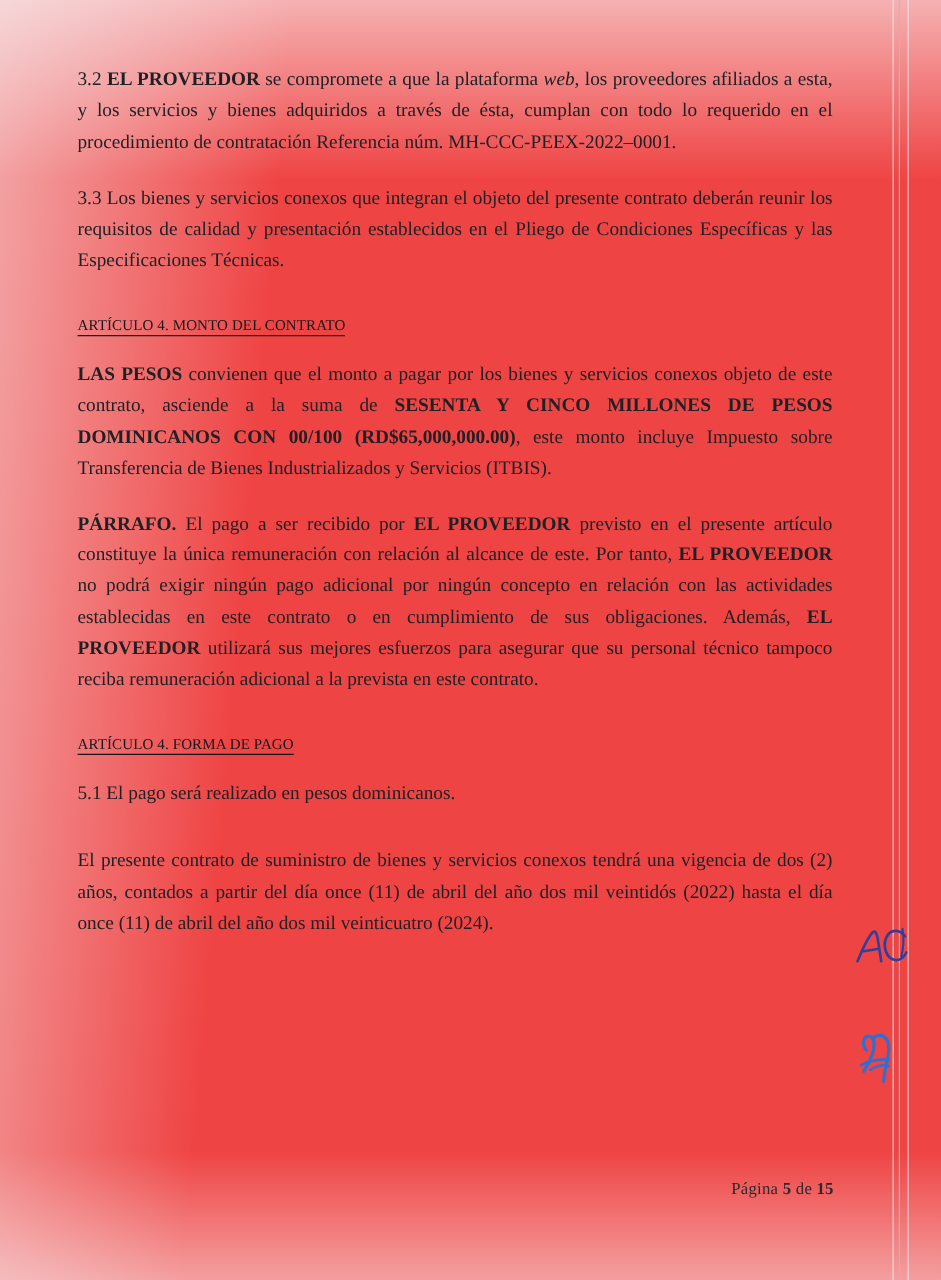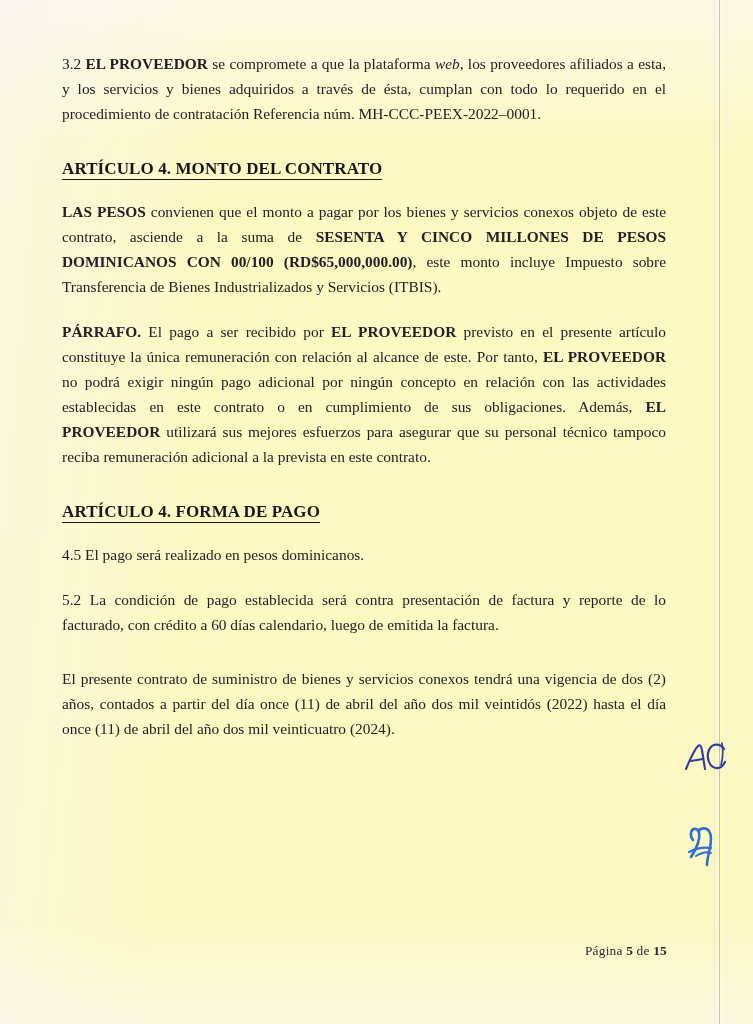--- a/index.html
+++ b/index.html
@@ -11,21 +11,21 @@
   body {
     font-family: "Liberation Serif", "DejaVu Serif", serif;
     color: #1d1d20;
   }
 
   .page {
     position: relative;
     width: 753px;
     height: 1024px;
     margin: 0 auto;
-    background: #fef9c3;
+    background: #ef4444;
     overflow: hidden;
   }
 
   
   .paper-tint {
     position: absolute;
     inset: 0;
     background:
       linear-gradient(95deg, rgba(246,246,248,0.55) 0%, rgba(255,255,255,0) 28%),
       linear-gradient(180deg, rgba(250,250,252,0.6) 0%, rgba(255,255,255,0) 14%),
@@ -65,22 +65,22 @@
     margin: 0 0 20px 0;
     font-size: 15.4px;
     line-height: 1.62;
     text-align: justify;
     text-justify: inter-word;
     color: #212125;
   }
 
   h2.article {
     margin: 0 0 19px 0;
-    font-size: 17px;
-    font-weight: bold;
+    font-size: 12px;
+    font-weight: normal;
     line-height: 1.5;
     letter-spacing: 0.1px;
     color: #16161a;
   }
   h2.article span.ul {
     border-bottom: 1.6px solid #16161a;
     padding-bottom: 1px;
   }
 
   .b { font-weight: bold; }
@@ -115,37 +115,37 @@
   <div class="paper-tint"></div>
 
   <div class="scan-line secondary"></div>
   <div class="scan-line primary"></div>
   <div class="scan-line tertiary"></div>
 
   <div class="content">
 
     <p class="para"><span>3.2 </span><span class="b">EL PROVEEDOR</span><span> se compromete a que la plataforma </span><span class="i">web</span><span>, los proveedores afiliados a esta, y los servicios y bienes adquiridos a través de ésta, cumplan con todo lo requerido en el procedimiento de contratación Referencia núm. MH-CCC-PEEX-2022–0001.</span></p>
 
+    <p class="para">3.3 Los bienes y servicios conexos que integran el objeto del presente contrato deberán reunir los requisitos de calidad y presentación establecidos en el Pliego de Condiciones Específicas y las Especificaciones Técnicas.</p>
 
 
     <div class="spacer-lg"></div>
 
     <h2 class="article"><span class="ul">ARTÍCULO 4. MONTO DEL CONTRATO</span></h2>
 
     <p class="para"><span class="b">LAS PESOS</span><span> convienen que el monto a pagar por los bienes y servicios conexos objeto de este contrato, asciende a la suma de </span><span class="b">SESENTA Y CINCO MILLONES DE PESOS DOMINICANOS CON 00/100 (RD$65,000,000.00)</span><span>, este monto incluye Impuesto sobre Transferencia de Bienes Industrializados y Servicios (ITBIS).</span></p>
 
     <p class="para"><span class="b">PÁRRAFO.</span><span> El pago a ser recibido por </span><span class="b">EL PROVEEDOR</span><span> previsto en el presente artículo constituye la única remuneración con relación al alcance de este. Por tanto, </span><span class="b">EL PROVEEDOR</span><span> no podrá exigir ningún pago adicional por ningún concepto en relación con las actividades establecidas en este contrato o en cumplimiento de sus obligaciones. Además, </span><span class="b">EL PROVEEDOR</span><span> utilizará sus mejores esfuerzos para asegurar que su personal técnico tampoco reciba remuneración adicional a la prevista en este contrato.</span></p>
 
     <div class="spacer-lg"></div>
 
     <h2 class="article"><span class="ul">ARTÍCULO 4. FORMA DE PAGO</span></h2>
 
-    <p class="para">4.5 El pago será realizado en pesos dominicanos.</p>
+    <p class="para">5.1 El pago será realizado en pesos dominicanos.</p>
 
-    <p class="para">5.2 La condición de pago establecida será contra presentación de factura y reporte de lo facturado, con crédito a 60 días calendario, luego de emitida la factura.</p>
 
 
     <div class="spacer-lg"></div>
 
 
     <p class="para">El presente contrato de suministro de bienes y servicios conexos tendrá una vigencia de dos (2) años, contados a partir del día once (11) de abril del año dos mil veintidós (2022) hasta el día once (11) de abril del año dos mil veinticuatro (2024).</p>
 
   </div>
 
   <div class="annotation ann-initials">

